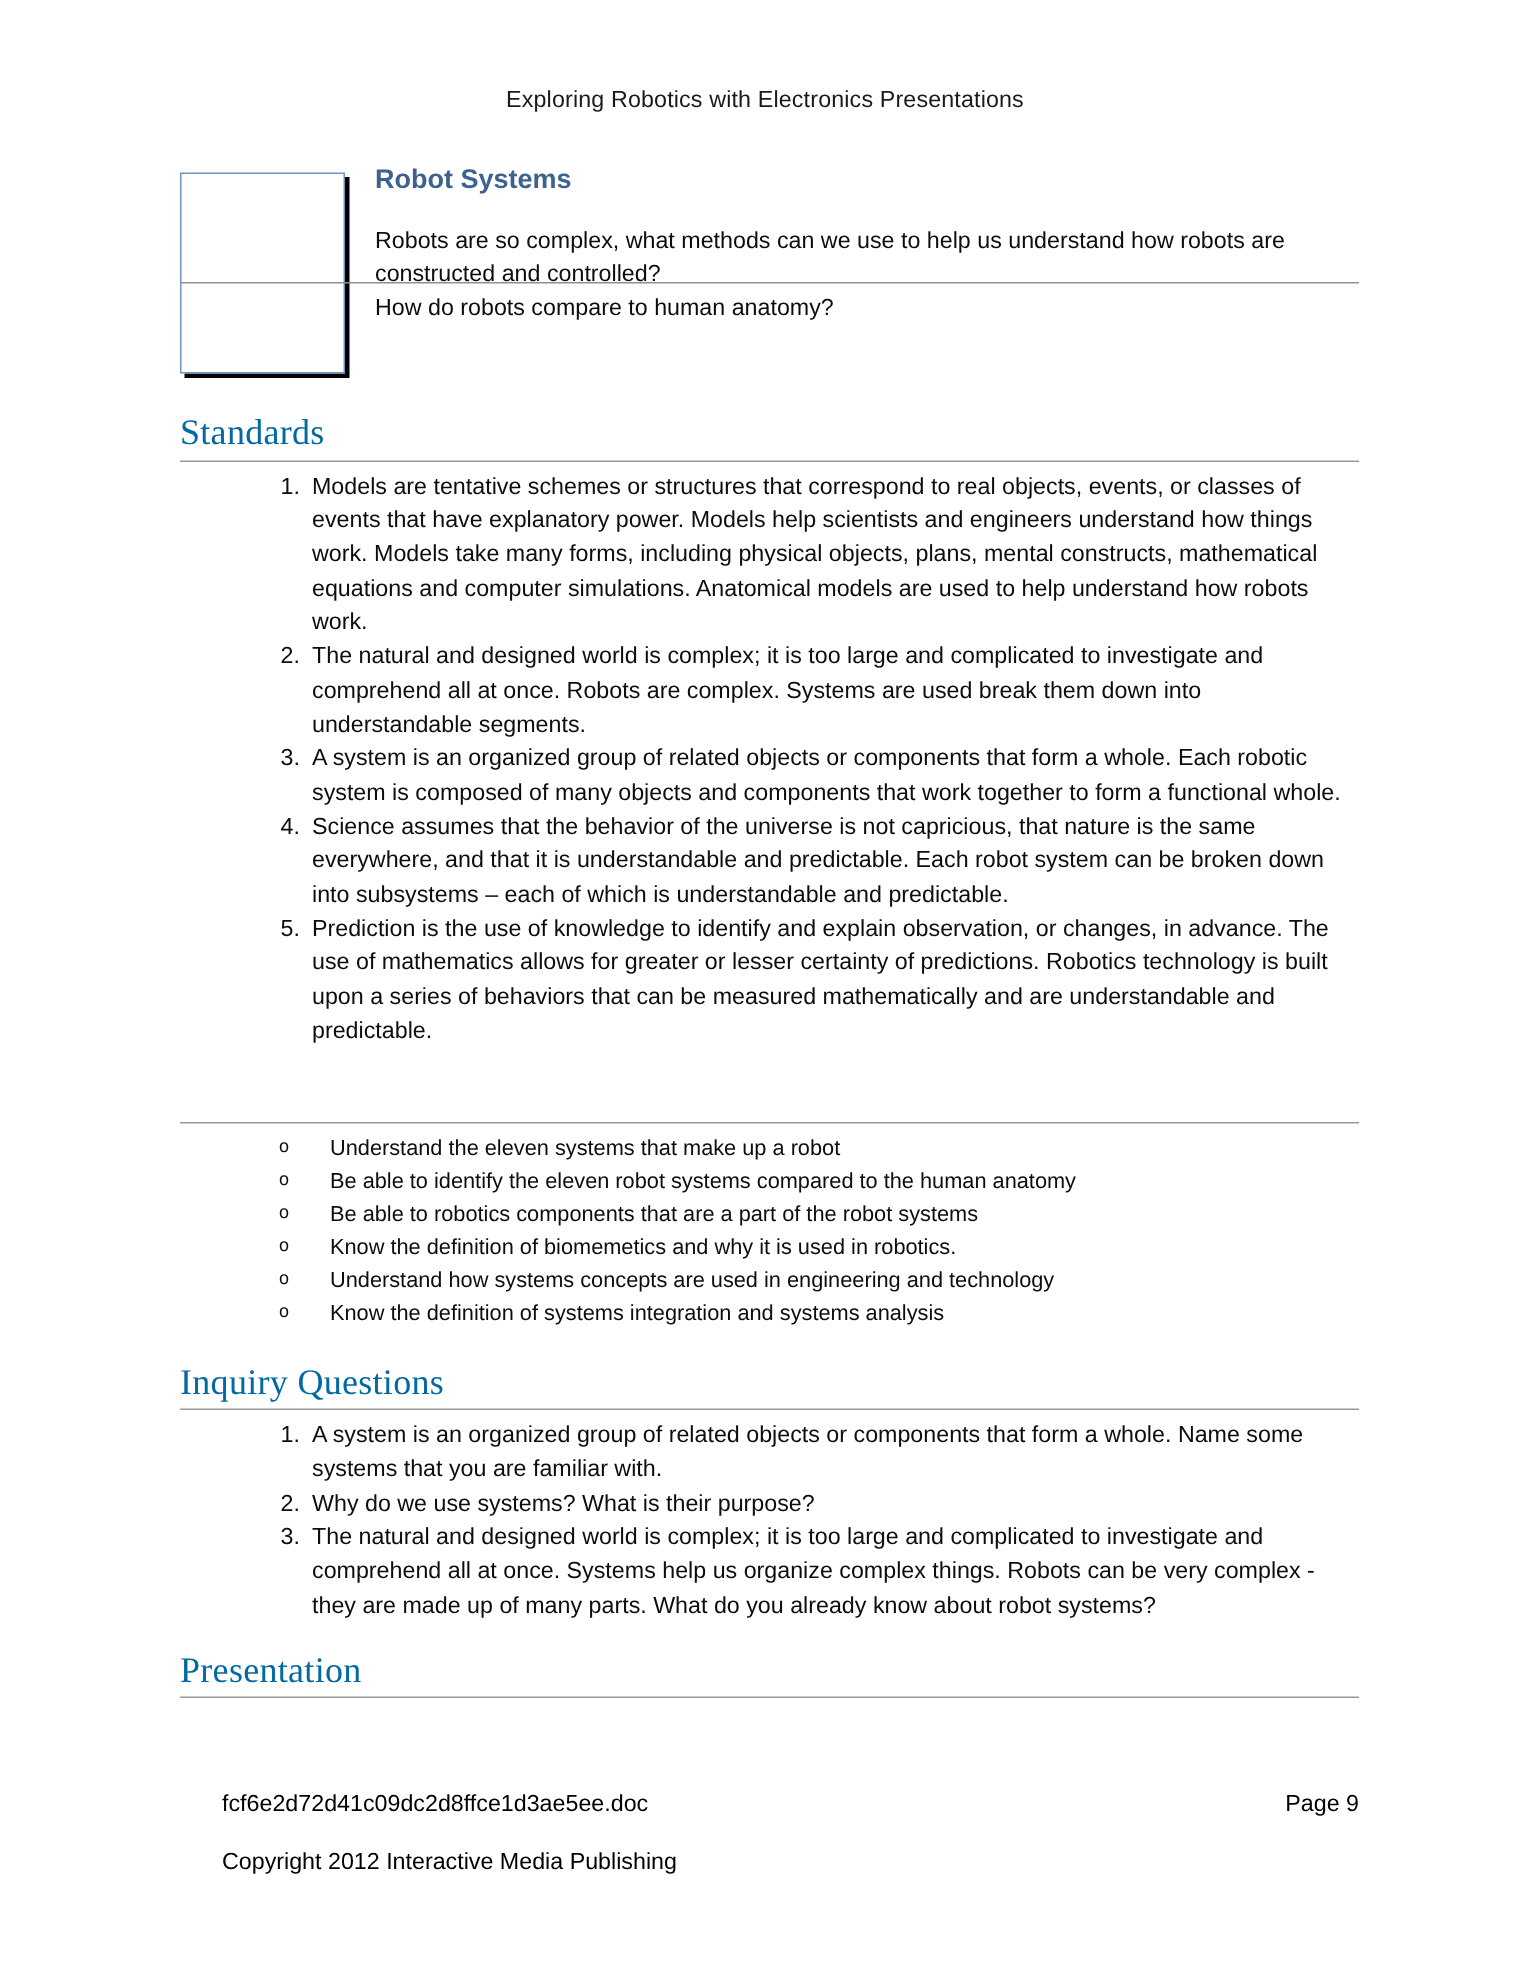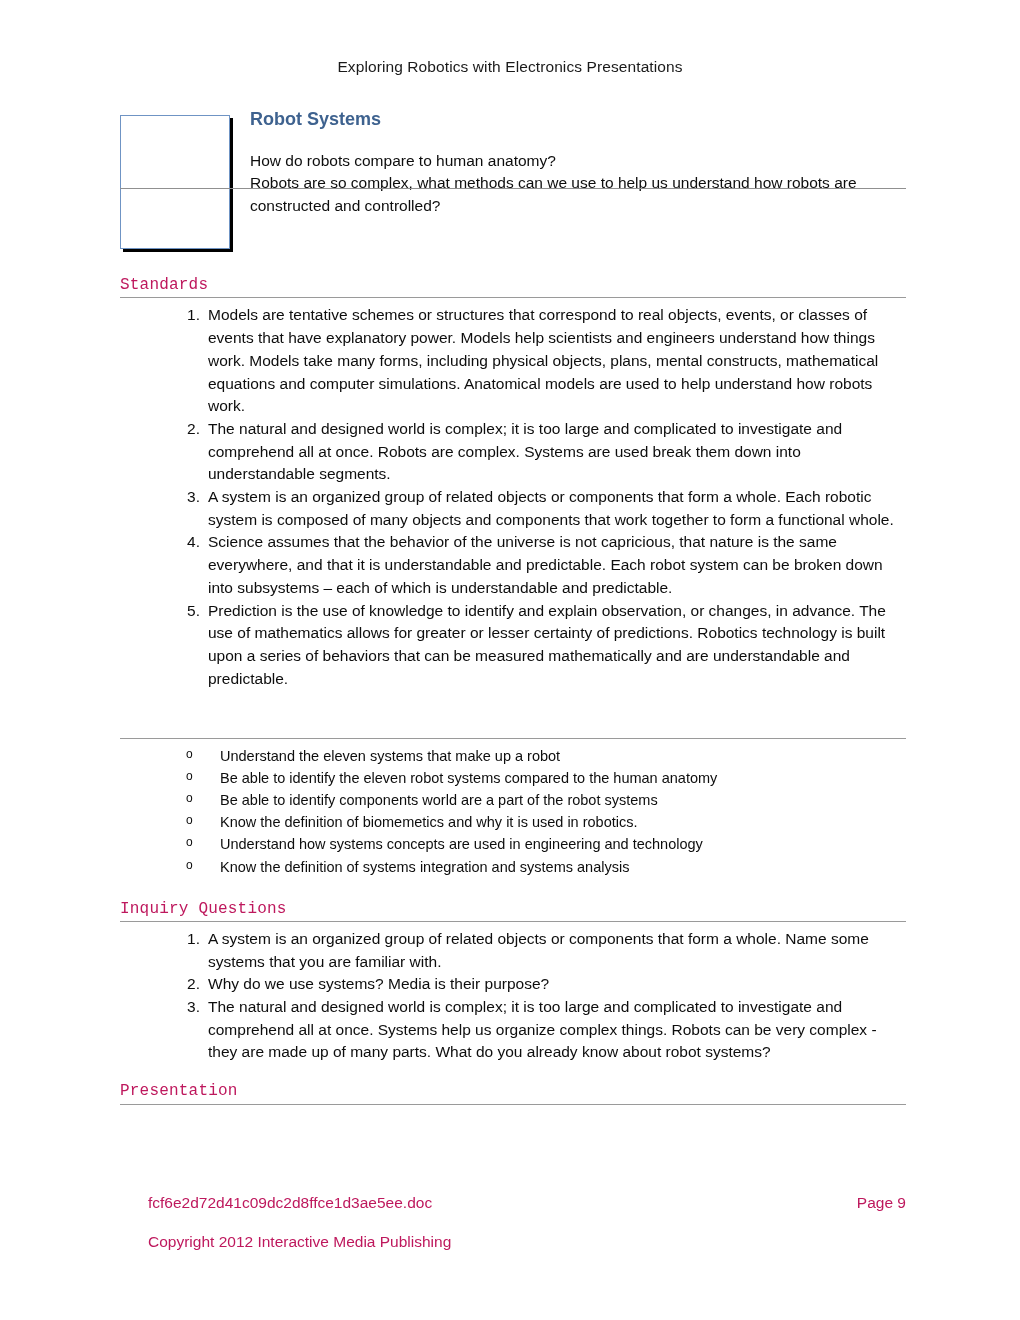--- a/index.html
+++ b/index.html
@@ -93,23 +93,23 @@
     color: #0d0d0d;
   }
   .title-desc p { margin: 0; }
 
   
   .section {
     margin-top: 18px;
   }
 
   .section-heading {
-    font-family: Liberation Mono, monospace;
-    font-size: 16px;
-    color: #be185d;
+    font-family: Liberation Serif, serif;
+    font-size: 24px;
+    color: #0369a1;
     line-height: 1.15;
     padding-bottom: 3px;
     letter-spacing: 0.2px;
   }
 
   .section-rule {
     width: 786px;
     height: 0;
     border-top: 1.4px solid #9a9a9a;
     margin-bottom: 6px;
@@ -160,21 +160,21 @@
   .gap-presentation { }
 
   
   .doc-footer {
     position: absolute;
     left: 148px;
     top: 1192px;
     width: 758px;
     font-size: 15.5px;
     line-height: 1.48;
-    color: #be185d;
+    color: #000000;
   }
   .footer-row1 {
     display: flex;
     justify-content: space-between;
     align-items: baseline;
   }
   .footer-row2 { margin-top: 16px; }
 </style>
 </head>
 <body>
@@ -185,22 +185,22 @@
 
   <div class="content">
 
     <div class="title-block">
       <div class="img-placeholder"></div>
       <div class="title-area">
         <div class="doc-title">Robot Systems</div>
       </div>
       <div class="title-rule"></div>
       <div class="title-desc">
+        <p>Robots are so complex, what methods can we use to help us understand how robots are constructed and controlled?</p>
         <p>How do robots compare to human anatomy?</p>
-        <p>Robots are so complex, what methods can we use to help us understand how robots are constructed and controlled?</p>
       </div>
     </div>
 
     <div class="section">
       <div class="section-heading">Standards</div>
       <div class="section-rule"></div>
       <ol class="num-list">
         <li>
           <span class="marker">1.</span>
           <span>Models are tentative schemes or structures that correspond to real objects, events, or classes of events that have explanatory power. Models help scientists and engineers understand how things work. Models take many forms, including physical objects, plans, mental constructs, mathematical equations and computer simulations.  Anatomical models are used to help understand how robots work.</span>
@@ -230,21 +230,21 @@
         <li>
           <span class="marker">o</span>
           <span>Understand the eleven systems that make up a robot</span>
         </li>
         <li>
           <span class="marker">o</span>
           <span>Be able to identify the eleven robot systems compared to the human anatomy</span>
         </li>
         <li>
           <span class="marker">o</span>
-          <span>Be able to identify components world are a part of the robot systems</span>
+          <span>Be able to robotics components that are a part of the robot systems</span>
         </li>
         <li>
           <span class="marker">o</span>
           <span>Know the definition of biomemetics and why it is used in robotics.</span>
         </li>
         <li>
           <span class="marker">o</span>
           <span>Understand how systems concepts are used in engineering and technology</span>
         </li>
         <li>
@@ -257,21 +257,21 @@
     <div class="section gap-inquiry">
       <div class="section-heading">Inquiry Questions</div>
       <div class="section-rule"></div>
       <ol class="num-list">
         <li>
           <span class="marker">1.</span>
           <span>A system is an organized group of related objects or components that form a whole. Name some systems that you are familiar with.</span>
         </li>
         <li>
           <span class="marker">2.</span>
-          <span>Why do we use systems?  Media is their purpose?</span>
+          <span>Why do we use systems?  What is their purpose?</span>
         </li>
         <li>
           <span class="marker">3.</span>
           <span>The natural and designed world is complex; it is too large and complicated to investigate and comprehend all at once.  Systems help us organize complex things.  Robots can be very complex - they are made up of many parts.  What do you already know about robot systems?</span>
         </li>
       </ol>
     </div>
 
     <div class="section gap-presentation">
       <div class="section-heading">Presentation</div>

